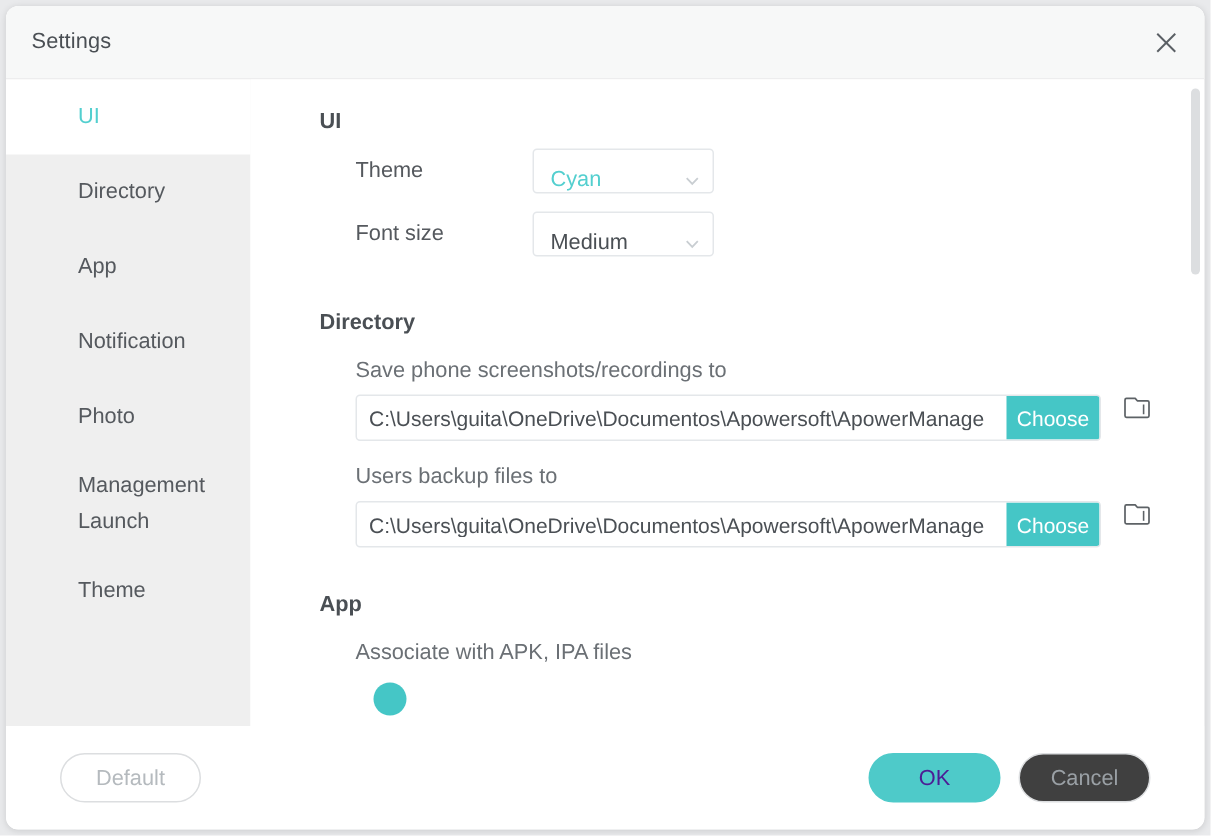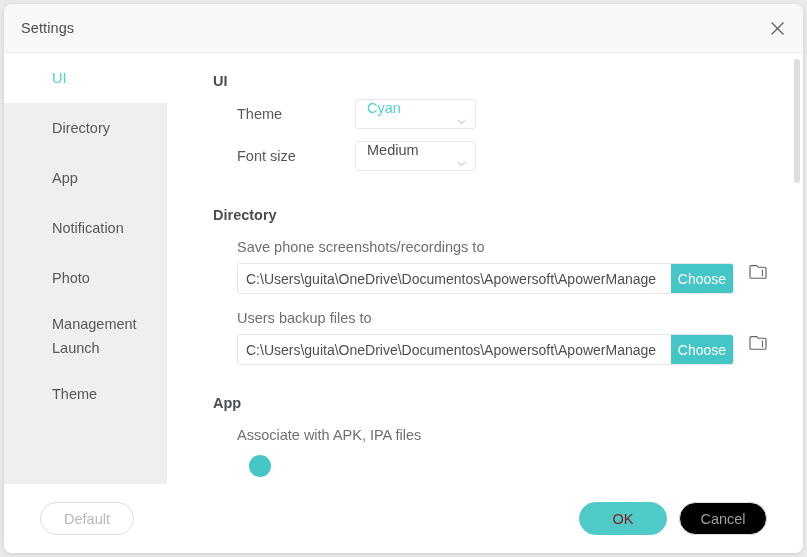--- a/index.html
+++ b/index.html
@@ -130,21 +130,21 @@
 
   
   .select {
     position: relative;
     width: 121px;
     height: 30px;
     border: 1px solid #e4e7ea;
     border-radius: 3px;
     background: #fff;
     display: flex;
-    align-items: flex-start;
+    align-items: flex-end;
     box-sizing: border-box;
     cursor: pointer;
   }
   .select-value {
     font-size: 14.5px;
     padding-left: 11px;
     color: #4a4f54;
   }
   .select-value.accent { color: #53cfcf; }
   .chev {
@@ -267,28 +267,28 @@
   }
   .btn-default {
     width: 94px;
     border: 1px solid #dcdee0;
     background: #fff;
     color: #b5babe;
   }
   .btn-ok {
     width: 88px;
     background: #4ecac9;
-    color: #7f1d1d;
+    color: #4c1d95;
     border: 1px solid #4ecac9;
     margin-right: 12px;
   }
   .btn-cancel {
     width: 88px;
     border: 1px solid #dcdee0;
-    background: #000000;
+    background: #404040;
     color: #9aa0a5;
   }
   .spacer { flex: 1 1 auto; }
 </style>
 </head>
 <body>
 
 <div class="dialog">
 
   <div class="titlebar">

